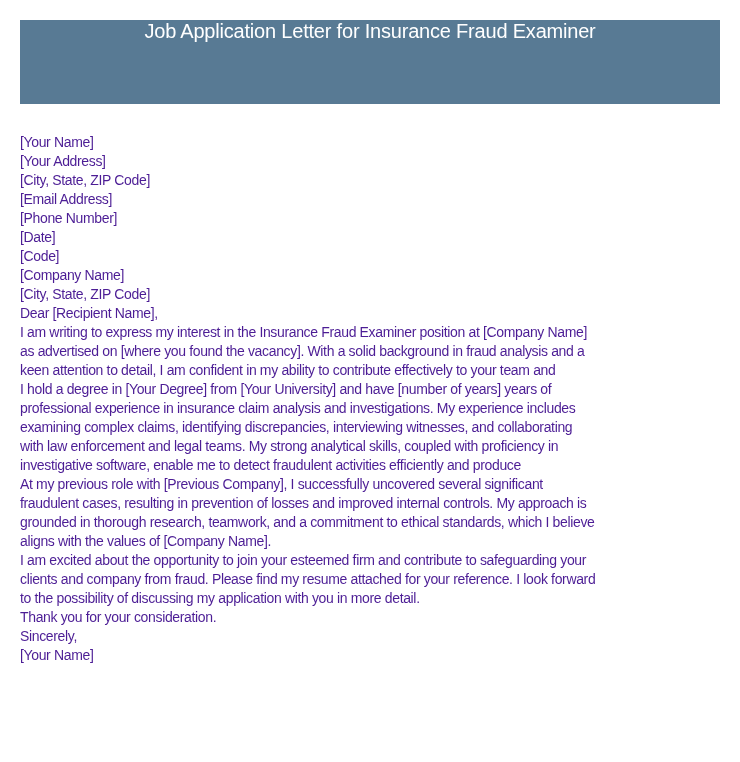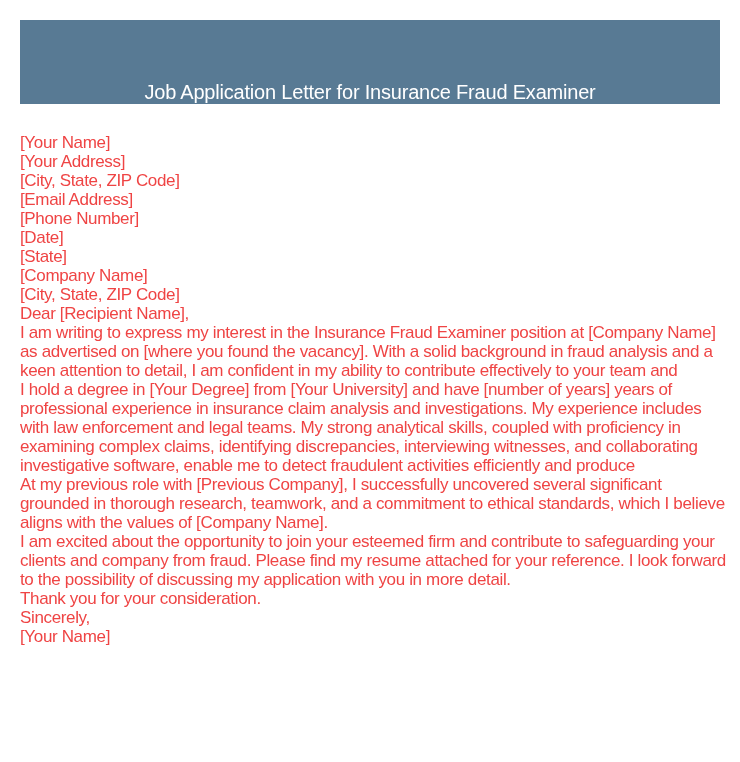--- a/index.html
+++ b/index.html
@@ -1,58 +1,59 @@
 <!DOCTYPE html>
 <html><head>
 <meta charset="utf-8">
 <style>
   html, body { margin: 0; padding: 0; background: #ffffff; }
   body { width: 740px; height: 762px; position: relative; overflow: hidden; }
   .header {
     position: absolute; left: 20px; top: 20px; width: 700px; height: 84px;
-    background: #587a94; display: flex; align-items: flex-end; justify-content: center;
+    background: #587a94; display: flex; align-items: flex-start; justify-content: center;
   }
   .header h1 {
     margin: 0; color: #ffffff; font-family: "Liberation Sans", sans-serif;
     font-weight: normal; font-size: 20px; letter-spacing: -0.2px;
   }
   .letter {
     position: absolute; left: 20px; top: 133px; width: 710px;
-    font-family: "Liberation Sans", sans-serif; font-size: 17px; color: #ef4444;
+    font-family: "Liberation Sans", sans-serif; font-size: 14px; color: #4c1d95;
     line-height: 19px;
   }
   .line { white-space: nowrap; height: 19px; letter-spacing: -0.35px; }
 </style>
 </head>
 <body>
 
 <div class="header">
   <h1>Job Application Letter for Insurance Fraud Examiner</h1>
 </div>
 
 <div class="letter">
   <div class="line">[Your Name]</div>
   <div class="line">[Your Address]</div>
   <div class="line">[City, State, ZIP Code]</div>
   <div class="line">[Email Address]</div>
   <div class="line">[Phone Number]</div>
   <div class="line">[Date]</div>
-  <div class="line">[State]</div>
+  <div class="line">[Code]</div>
   <div class="line">[Company Name]</div>
   <div class="line">[City, State, ZIP Code]</div>
   <div class="line">Dear [Recipient Name],</div>
   <div class="line">I am writing to express my interest in the Insurance Fraud Examiner position at [Company Name]</div>
   <div class="line">as advertised on [where you found the vacancy]. With a solid background in fraud analysis and a</div>
   <div class="line">keen attention to detail, I am confident in my ability to contribute effectively to your team and</div>
   <div class="line">I hold a degree in [Your Degree] from [Your University] and have [number of years] years of</div>
   <div class="line">professional experience in insurance claim analysis and investigations. My experience includes</div>
+  <div class="line">examining complex claims, identifying discrepancies, interviewing witnesses, and collaborating</div>
   <div class="line">with law enforcement and legal teams. My strong analytical skills, coupled with proficiency in</div>
-  <div class="line">examining complex claims, identifying discrepancies, interviewing witnesses, and collaborating</div>
   <div class="line">investigative software, enable me to detect fraudulent activities efficiently and produce</div>
   <div class="line">At my previous role with [Previous Company], I successfully uncovered several significant</div>
+  <div class="line">fraudulent cases, resulting in prevention of losses and improved internal controls. My approach is</div>
   <div class="line">grounded in thorough research, teamwork, and a commitment to ethical standards, which I believe</div>
   <div class="line">aligns with the values of [Company Name].</div>
   <div class="line">I am excited about the opportunity to join your esteemed firm and contribute to safeguarding your</div>
   <div class="line">clients and company from fraud. Please find my resume attached for your reference. I look forward</div>
   <div class="line">to the possibility of discussing my application with you in more detail.</div>
   <div class="line">Thank you for your consideration.</div>
   <div class="line">Sincerely,</div>
   <div class="line">[Your Name]</div>
 </div>
 

